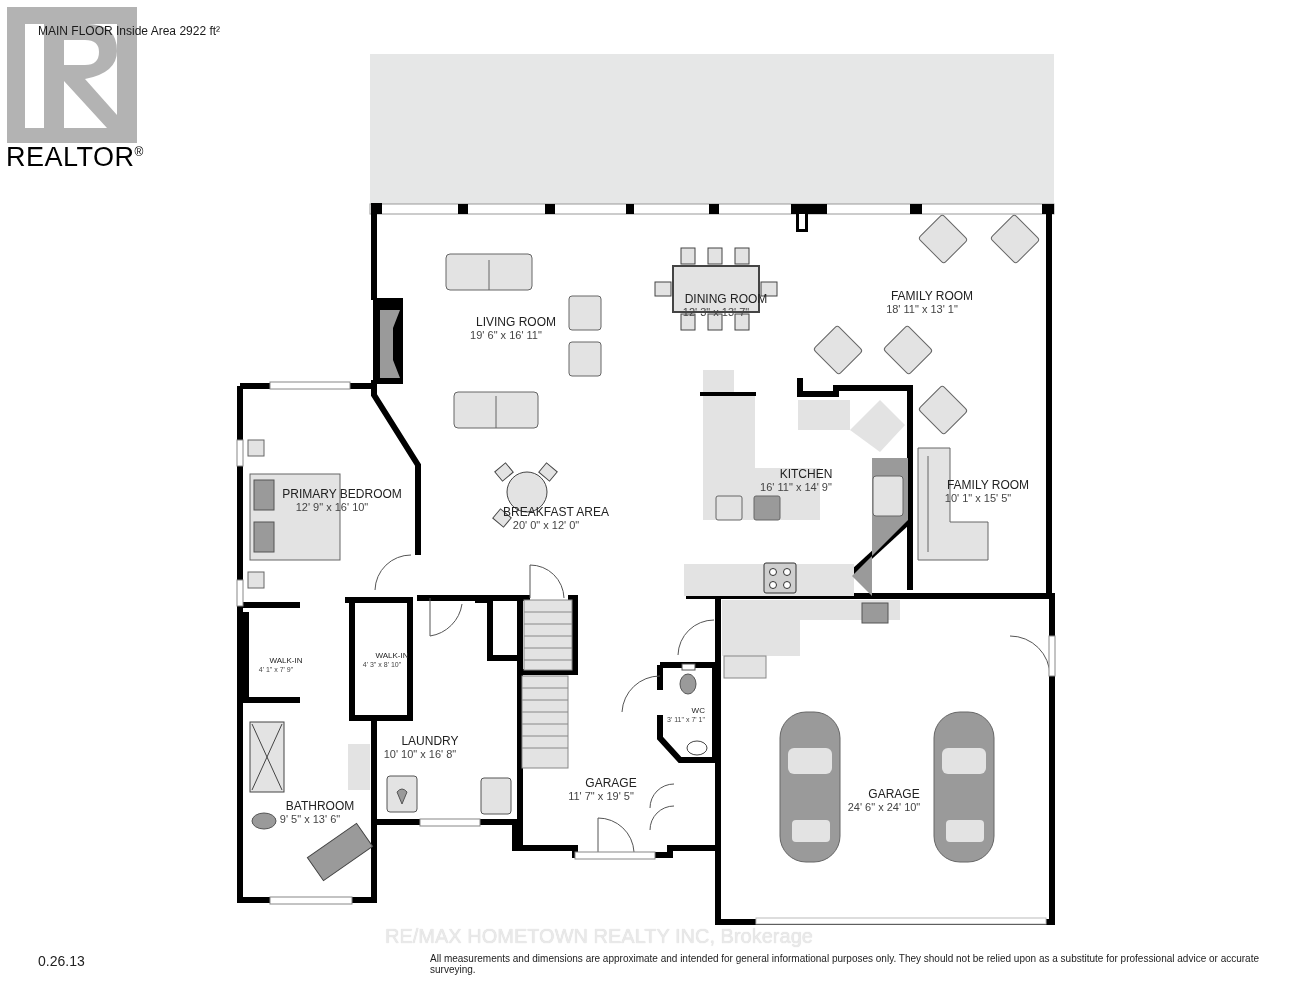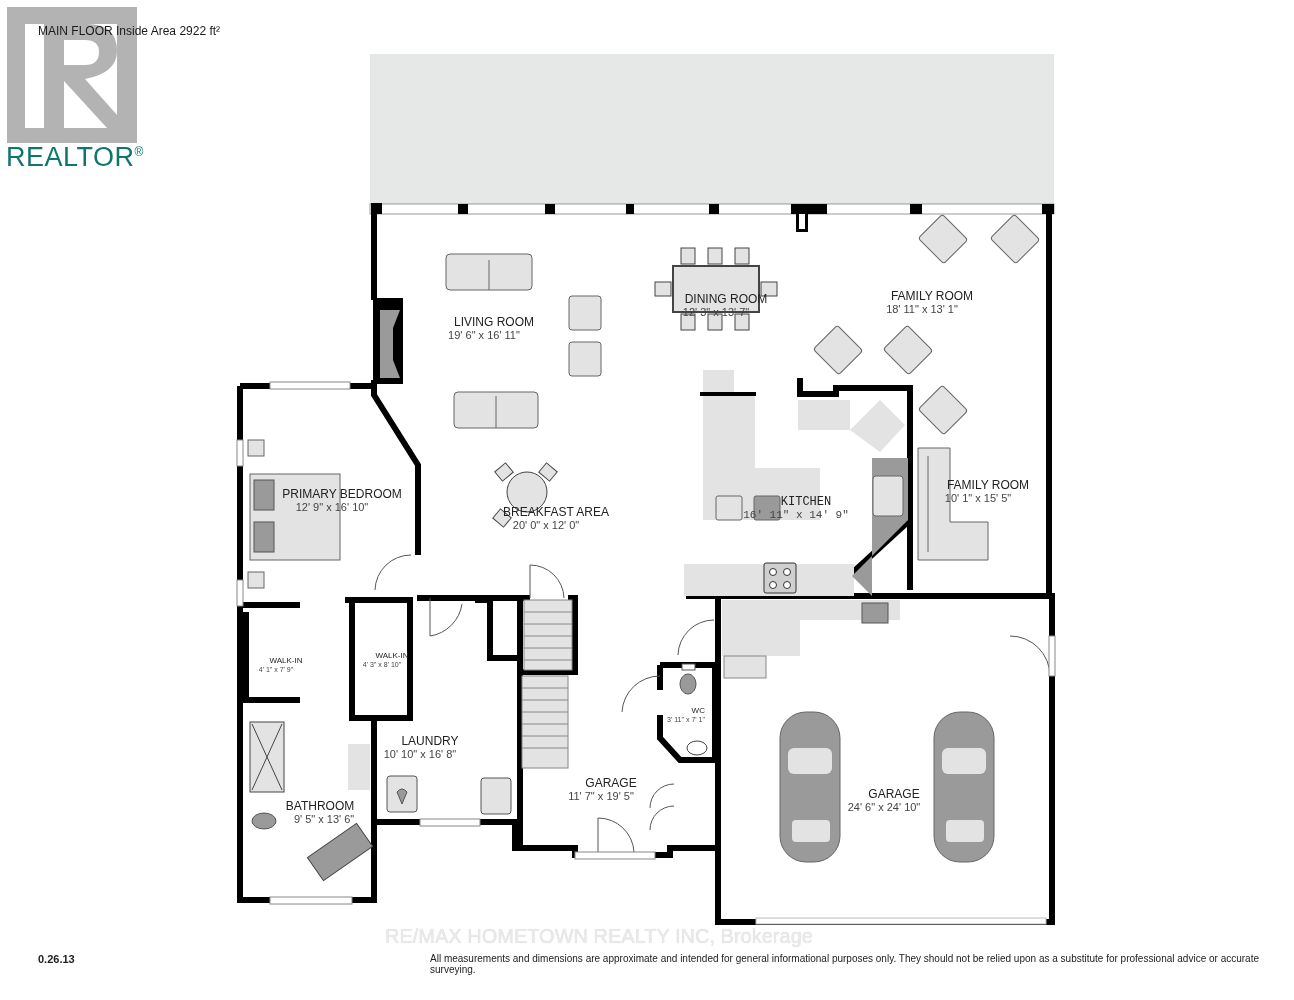--- a/index.html
+++ b/index.html
@@ -1,28 +1,28 @@
 <!DOCTYPE html>
 <html><head>
 <meta charset="utf-8">
 <style>
   html, body { margin: 0; padding: 0; background: #ffffff; }
   body { width: 1294px; height: 1000px; position: relative; overflow: hidden; font-family: "Liberation Sans", sans-serif; }
   .title { position: absolute; left: 38px; top: 24px; font-size: 12px; color: #1a1a1a; z-index: 3; }
   .logo { position: absolute; left: 7px; top: 7px; z-index: 2; }
-  .logo-text { position: absolute; left: 6px; top: 142px; font-size: 27px; color: #0f766e; letter-spacing: 0.5px; z-index: 2; }
+  .logo-text { position: absolute; left: 6px; top: 142px; font-size: 27px; color: #000000; letter-spacing: 0.5px; z-index: 2; }
   .logo-text sup { font-size: 12px; }
   .plan { position: absolute; left: 0; top: 0; z-index: 1; }
   .room-label { position: absolute; text-align: center; z-index: 4; line-height: 1.1; transform: translateX(-50%); white-space: nowrap; }
   .room-name { font-size: 12px; color: #222; margin-left: 20px; }
   .room-dim { font-size: 11px; color: #444; }
   .room-label.small .room-name { font-size: 8px; }
   .room-label.small .room-dim { font-size: 7px; }
   .brokerage { position: absolute; left: 385px; top: 925px; font-size: 20px; color: #e9e9e9; z-index: 5; text-shadow: 0 0 1px #cfcfcf; background: rgba(255,255,255,0.0); }
-  .version { position: absolute; left: 38px; top: 953px; font-size: 11px; color: #222; font-weight: bold; }
+  .version { position: absolute; left: 38px; top: 953px; font-size: 14px; color: #222; }
   .disclaimer { position: absolute; left: 430px; top: 953px; font-size: 10px; color: #222; }
 </style>
 </head>
 <body>
 
 <div class="title">MAIN FLOOR Inside Area 2922 ft²</div>
 
 <svg class="logo" width="130" height="136" viewBox="0 0 130 136">
   <rect x="0" y="0" width="130" height="136" fill="#b3b3b3"></rect>
   <rect x="18" y="17" width="92" height="104" fill="#ffffff"></rect>
@@ -232,41 +232,41 @@
     <rect x="237" y="440" width="6" height="26"></rect>
     <rect x="237" y="580" width="6" height="26"></rect>
     <rect x="270" y="897" width="82" height="7"></rect>
     <rect x="420" y="819" width="60" height="7"></rect>
     <rect x="575" y="852" width="80" height="7"></rect>
     <rect x="1049" y="636" width="6" height="40"></rect>
     <rect x="756" y="918" width="290" height="6" stroke="#bbb"></rect>
   </g>
 </svg>
 
-<div class="room-label" style="left:484px; top:316px;text-align:center;">
+<div class="room-label" style="left:506px; top:316px;text-align:center;">
   <div class="room-name">LIVING ROOM</div>
   <div class="room-dim">19' 6" x 16' 11"</div>
 </div>
 <div class="room-label" style="left:716px; top:293px;">
   <div class="room-name">DINING ROOM</div>
   <div class="room-dim">12' 3" x 13' 7"</div>
 </div>
 <div class="room-label" style="left:922px; top:290px;">
   <div class="room-name">FAMILY ROOM</div>
   <div class="room-dim">18' 11" x 13' 1"</div>
 </div>
 <div class="room-label" style="left:332px; top:488px;">
   <div class="room-name">PRIMARY BEDROOM</div>
   <div class="room-dim">12' 9" x 16' 10"</div>
 </div>
 <div class="room-label" style="left:546px; top:506px;">
   <div class="room-name">BREAKFAST AREA</div>
   <div class="room-dim">20' 0" x 12' 0"</div>
 </div>
-<div class="room-label" style="left:796px; top:496px;font-family:Liberation Mono, monospace;">
+<div class="room-label" style="left:796px; top:468px;">
   <div class="room-name">KITCHEN</div>
   <div class="room-dim">16' 11" x 14' 9"</div>
 </div>
 <div class="room-label" style="left:978px; top:479px;">
   <div class="room-name">FAMILY ROOM</div>
   <div class="room-dim">10' 1" x 15' 5"</div>
 </div>
 <div class="room-label small" style="left:276px; top:657px;">
   <div class="room-name">WALK-IN</div>
   <div class="room-dim">4' 1" x 7' 9"</div>
@@ -284,20 +284,20 @@
   <div class="room-dim">3' 11" x 7' 1"</div>
 </div>
 <div class="room-label" style="left:884px; top:788px;">
   <div class="room-name">GARAGE</div>
   <div class="room-dim">24' 6" x 24' 10"</div>
 </div>
 <div class="room-label" style="left:601px; top:777px;">
   <div class="room-name">GARAGE</div>
   <div class="room-dim">11' 7" x 19' 5"</div>
 </div>
-<div class="room-label" style="left:310px; top:800px;text-align:right;">
+<div class="room-label" style="left:310px; top:800px;">
   <div class="room-name">BATHROOM</div>
   <div class="room-dim">9' 5" x 13' 6"</div>
 </div>
 
 <div class="brokerage">RE/MAX HOMETOWN REALTY INC, Brokerage</div>
 <div class="version">0.26.13</div>
 <div class="disclaimer">All measurements and dimensions are approximate and intended for general informational purposes only. They should not be relied upon as a substitute for professional advice or accurate surveying.</div>
 
 </body></html>

